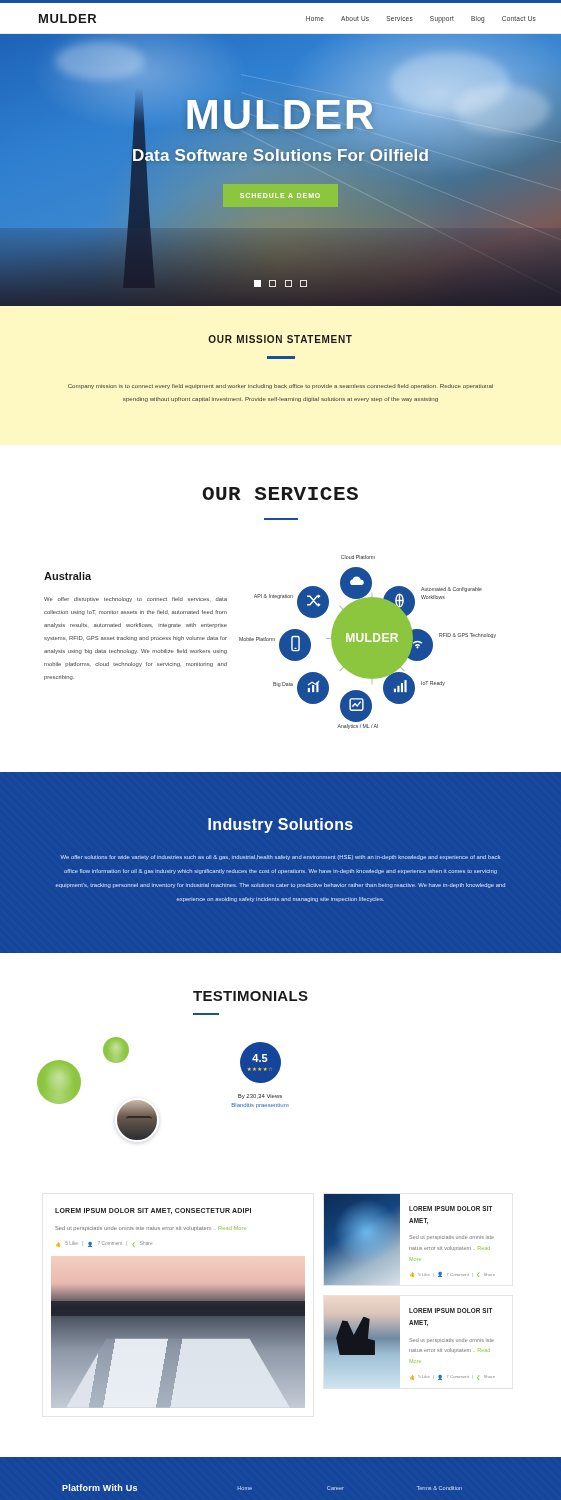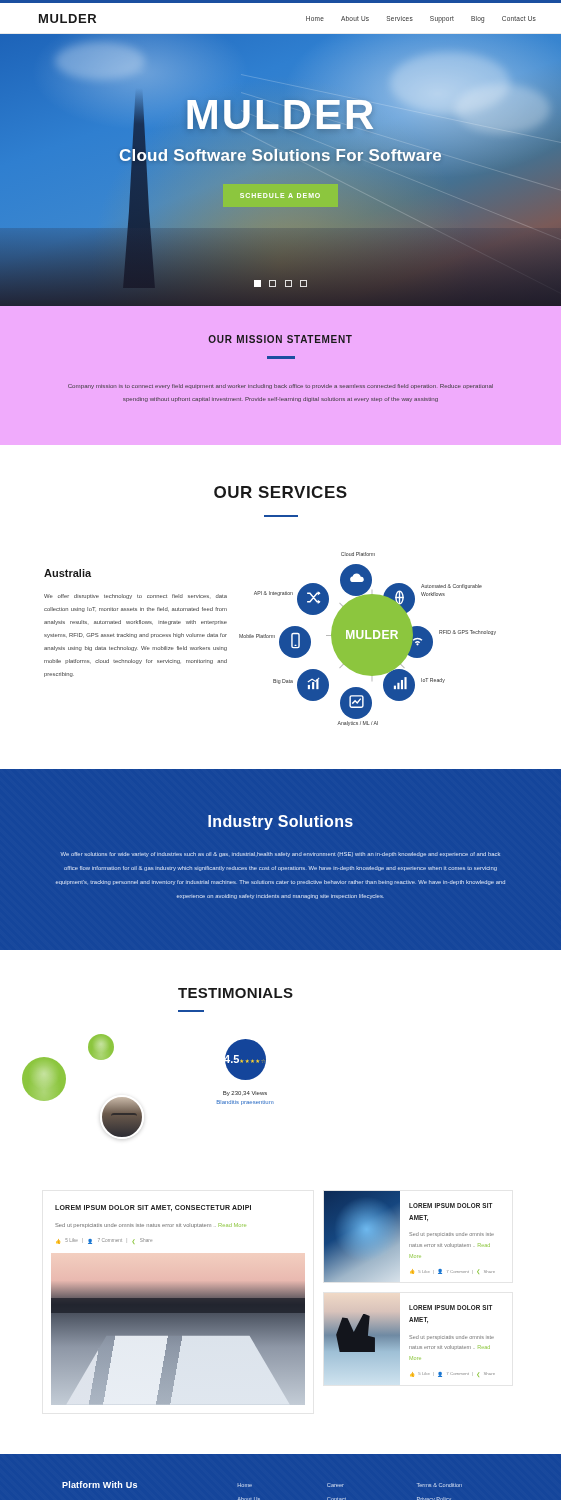--- a/index.html
+++ b/index.html
@@ -67,31 +67,31 @@
     border:none; cursor:pointer;
   }
   .dots { position:absolute; bottom:14px; left:0; right:0; text-align:center; z-index:6; }
   .dots span {
     display:inline-block; width:7px; height:7px; margin:0 2px;
     border:1px solid rgba(255,255,255,.85); background:transparent; cursor:pointer; vertical-align:middle;
   }
   .dots span.active { background:#fff; }
 
   
-  .mission { background:#f0abfc; padding:28px 0 40px; text-align:center; }
+  .mission { background:#fef9c3; padding:28px 0 40px; text-align:center; }
   .sec-title { font-size:10px; font-weight:bold; letter-spacing:.7px; color:#1a1a1a; }
   .divider { width:28px; height:2.5px; background:#1b4fa0; margin:11px auto 0; }
   .mission p {
     max-width:452px; margin:20px auto 0; font-size:6.2px; line-height:2.1;
     color:#3a3a3a; text-align:center;
   }
 
   
   .services { padding:38px 0 42px; }
-  .services .sec-title { font-size:17px; letter-spacing:.5px; }
+  .services .sec-title { font-size:21px; letter-spacing:.5px;font-family:Liberation Mono, monospace; }
   .services .divider { width:34px; height:2.5px; margin-top:12px; }
   .svc-body { display:flex; margin-top:30px; padding:0 22px; align-items:flex-start; }
   .svc-left { width:205px; padding-left:22px; padding-top:20px; }
   .svc-left h3 { font-size:11px; font-weight:bold; color:#1a1a1a; margin-bottom:11px; }
   .svc-left p { font-size:5.9px; line-height:2.2; color:#3f3f3f; text-align:justify; }
   .svc-right { flex:1; position:relative; height:180px; }
 
   
   .diagram { position:relative; width:300px; height:180px; margin-left:-4px; }
   .hub {
@@ -113,21 +113,21 @@
       repeating-linear-gradient(45deg, rgba(255,255,255,.018) 0 3px, transparent 3px 6px),
       #14459b;
     padding:44px 0 46px; text-align:center;
   }
   .industry h2 { font-size:16px; font-weight:bold; color:#fff; letter-spacing:.3px; }
   .industry p {
     max-width:452px; margin:17px auto 0; font-size:5.9px; line-height:2.35; color:#e2e9f6;
   }
 
   
-  .testi { padding:34px 0 30px; position:relative; }
+  .testi { padding:34px 15px 30px; position:relative; }
   .testi-head { padding-left:178px; }
   .testi-head .sec-title { font-size:15px; letter-spacing:.3px; text-align:left; }
   .testi-head .divider { margin:9px 0 0; width:26px; }
   .testi-body { display:flex; align-items:flex-start; margin-top:17px; padding:0 20px; position:relative; }
   .avatars { width:155px; height:125px; position:relative; }
   .av { position:absolute; border-radius:50%; overflow:hidden; }
   .av.green { background:#8cc63e; }
   .av.green::after {
     content:""; position:absolute; inset:0; border-radius:50%;
     background:radial-gradient(circle at 50% 38%, rgba(255,255,255,.45), rgba(255,255,255,0) 45%),
@@ -149,21 +149,21 @@
     padding:13px 16px 14px; margin-left:-8px; max-width:218px;
     box-shadow:0 1px 4px rgba(0,0,0,.06);
   }
   .quote-card h4 { font-size:7.2px; font-weight:normal; color:#222; margin-bottom:8px; }
   .quote-card p { font-size:6.1px; line-height:2.1; color:#444; }
   .quote-by { color:#e23b3b; font-size:5.8px; margin-top:17px; }
   .quote-loc { font-size:5.8px; color:#333; margin-top:3px; }
   .rating { width:140px; text-align:center; padding-top:10px; }
   .rating-circle {
     width:41px; height:41px; border-radius:50%; background:#14459b; color:#fff;
-    display:flex; flex-direction:row; align-items:center; justify-content:center; margin:0 auto;
+    display:flex; flex-direction:column; align-items:center; justify-content:center; margin:0 auto;
   }
   .rating-num { font-size:11px; font-weight:bold; line-height:1; }
   .rating-stars { font-size:5.5px; color:#ffd42e; letter-spacing:.4px; margin-top:2px; }
   .rating-views { font-size:6px; color:#2a2a2a; margin-top:10px; }
   .rating-link { font-size:6px; color:#2b6cc4; margin-top:3px; cursor:pointer; }
 
   
   .blog { display:flex; gap:9px; padding:6px 42px 40px; align-items:flex-start; }
   .blog-main { width:272px; border:1px solid #e4e4e4; background:#fff; }
   .blog-main .bm-text { padding:11px 12px 9px; }
@@ -256,21 +256,21 @@
     <div class="cloudy" style="left:55px; top:8px; width:90px; height:38px;"></div>
     <div class="beam" style="top:40px;  transform:rotate(12deg);"></div>
     <div class="beam" style="top:58px;  transform:rotate(17deg);"></div>
     <div class="beam" style="top:76px;  transform:rotate(22deg);"></div>
     <div class="beam" style="top:96px;  transform:rotate(27deg);"></div>
     <div class="derrick"></div>
     <div class="skyline"></div>
 
     <div class="hero-inner">
       <div class="hero-title">MULDER</div>
-      <div class="hero-sub">Cloud Software Solutions For Software</div>
+      <div class="hero-sub">Data Software Solutions For Oilfield</div>
       <button class="demo-btn">SCHEDULE A DEMO</button>
     </div>
 
     <div class="dots">
       <span class="active"></span>
       <span></span>
       <span></span>
       <span></span>
     </div>
   </section>

